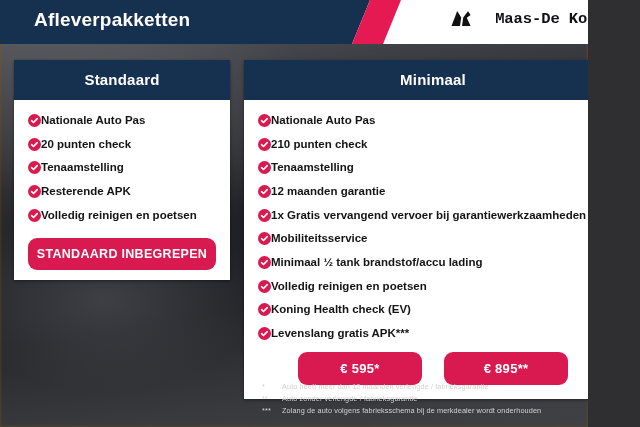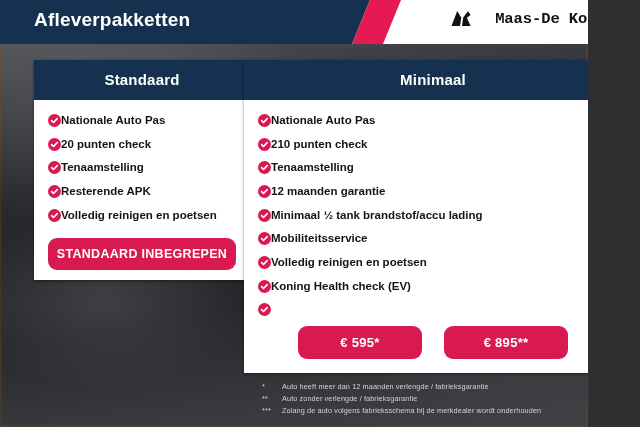--- a/index.html
+++ b/index.html
@@ -80,21 +80,21 @@
     font-weight: bold;
     letter-spacing: -0.1px;
   }
 
   
   .card {
     position: absolute;
     background: #ffffff;
     box-shadow: 0 1px 3px rgba(0,0,0,0.45);
   }
-  #card-standard { left: 14px; top: 60px; width: 216px; margin-left: 20px; }
+  #card-standard { left: 14px; top: 60px; width: 216px; }
   #card-approved { left: 244px; top: 60px; width: 378px; }
 
   .card-head {
     background: #16304f;
     color: #ffffff;
     text-align: center;
     font-size: 15px;
     font-weight: bold;
     padding: 11px 0 12px 0;
     letter-spacing: 0.2px;
@@ -290,52 +290,61 @@
               </svg>
             </span>
             <span class="feat-text">12 maanden garantie</span>
           </li>
           <li>
             <span class="check">
               <svg width="9" height="9" viewBox="0 0 9 9">
                 <path d="M1.6 4.6 L3.5 6.5 L7.2 2.6" stroke="#ffffff" stroke-width="1.6" fill="none" stroke-linecap="round" stroke-linejoin="round"></path>
               </svg>
             </span>
+            <span class="feat-text">1x Gratis vervangend vervoer bij garantiewerkzaamheden</span>
+          </li>
+          <li>
+            <span class="check">
+              <svg width="9" height="9" viewBox="0 0 9 9">
+                <path d="M1.6 4.6 L3.5 6.5 L7.2 2.6" stroke="#ffffff" stroke-width="1.6" fill="none" stroke-linecap="round" stroke-linejoin="round"></path>
+              </svg>
+            </span>
+            <span class="feat-text">Mobiliteitsservice</span>
+          </li>
+          <li>
+            <span class="check">
+              <svg width="9" height="9" viewBox="0 0 9 9">
+                <path d="M1.6 4.6 L3.5 6.5 L7.2 2.6" stroke="#ffffff" stroke-width="1.6" fill="none" stroke-linecap="round" stroke-linejoin="round"></path>
+              </svg>
+            </span>
             <span class="feat-text">Minimaal ½ tank brandstof/accu lading</span>
           </li>
           <li>
             <span class="check">
               <svg width="9" height="9" viewBox="0 0 9 9">
                 <path d="M1.6 4.6 L3.5 6.5 L7.2 2.6" stroke="#ffffff" stroke-width="1.6" fill="none" stroke-linecap="round" stroke-linejoin="round"></path>
               </svg>
             </span>
-            <span class="feat-text">Mobiliteitsservice</span>
-          </li>
-          <li>
-            <span class="check">
-              <svg width="9" height="9" viewBox="0 0 9 9">
-                <path d="M1.6 4.6 L3.5 6.5 L7.2 2.6" stroke="#ffffff" stroke-width="1.6" fill="none" stroke-linecap="round" stroke-linejoin="round"></path>
-              </svg>
-            </span>
             <span class="feat-text">Volledig reinigen en poetsen</span>
           </li>
           <li>
             <span class="check">
               <svg width="9" height="9" viewBox="0 0 9 9">
                 <path d="M1.6 4.6 L3.5 6.5 L7.2 2.6" stroke="#ffffff" stroke-width="1.6" fill="none" stroke-linecap="round" stroke-linejoin="round"></path>
               </svg>
             </span>
             <span class="feat-text">Koning Health check (EV)</span>
           </li>
           <li>
             <span class="check">
               <svg width="9" height="9" viewBox="0 0 9 9">
                 <path d="M1.6 4.6 L3.5 6.5 L7.2 2.6" stroke="#ffffff" stroke-width="1.6" fill="none" stroke-linecap="round" stroke-linejoin="round"></path>
               </svg>
             </span>
+            <span class="feat-text">Levenslang gratis APK***</span>
           </li>
         </ul>
       <div id="price-row">
           <button class="pill price-pill">€ 595*</button>
           <button class="pill price-pill">€ 895**</button>
         </div>
     </div>
   </div>
 
   <div id="footnotes">

